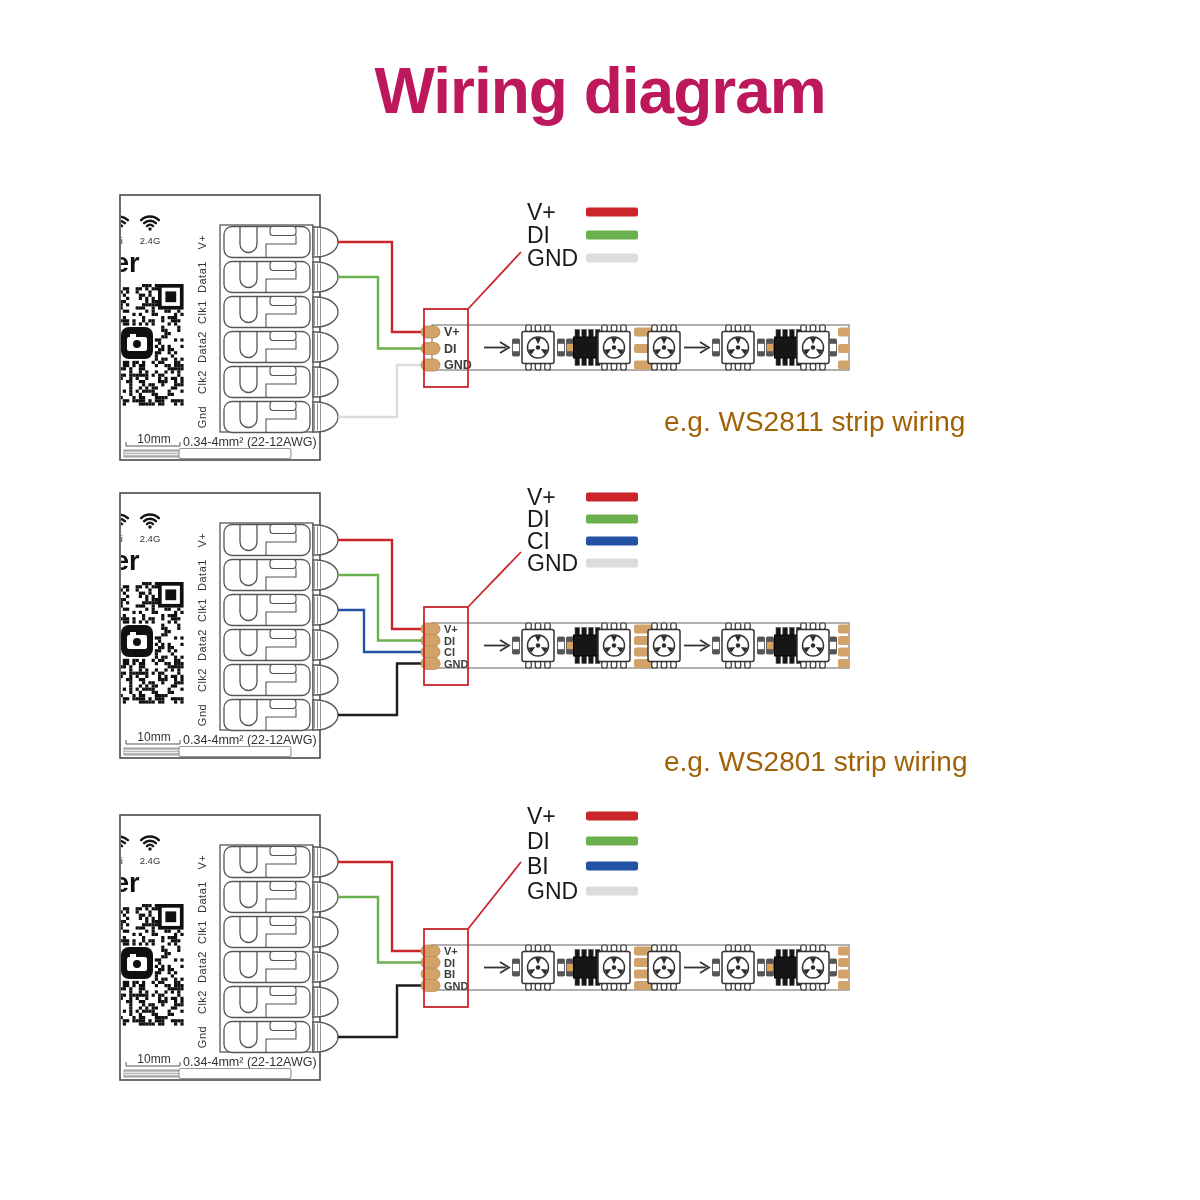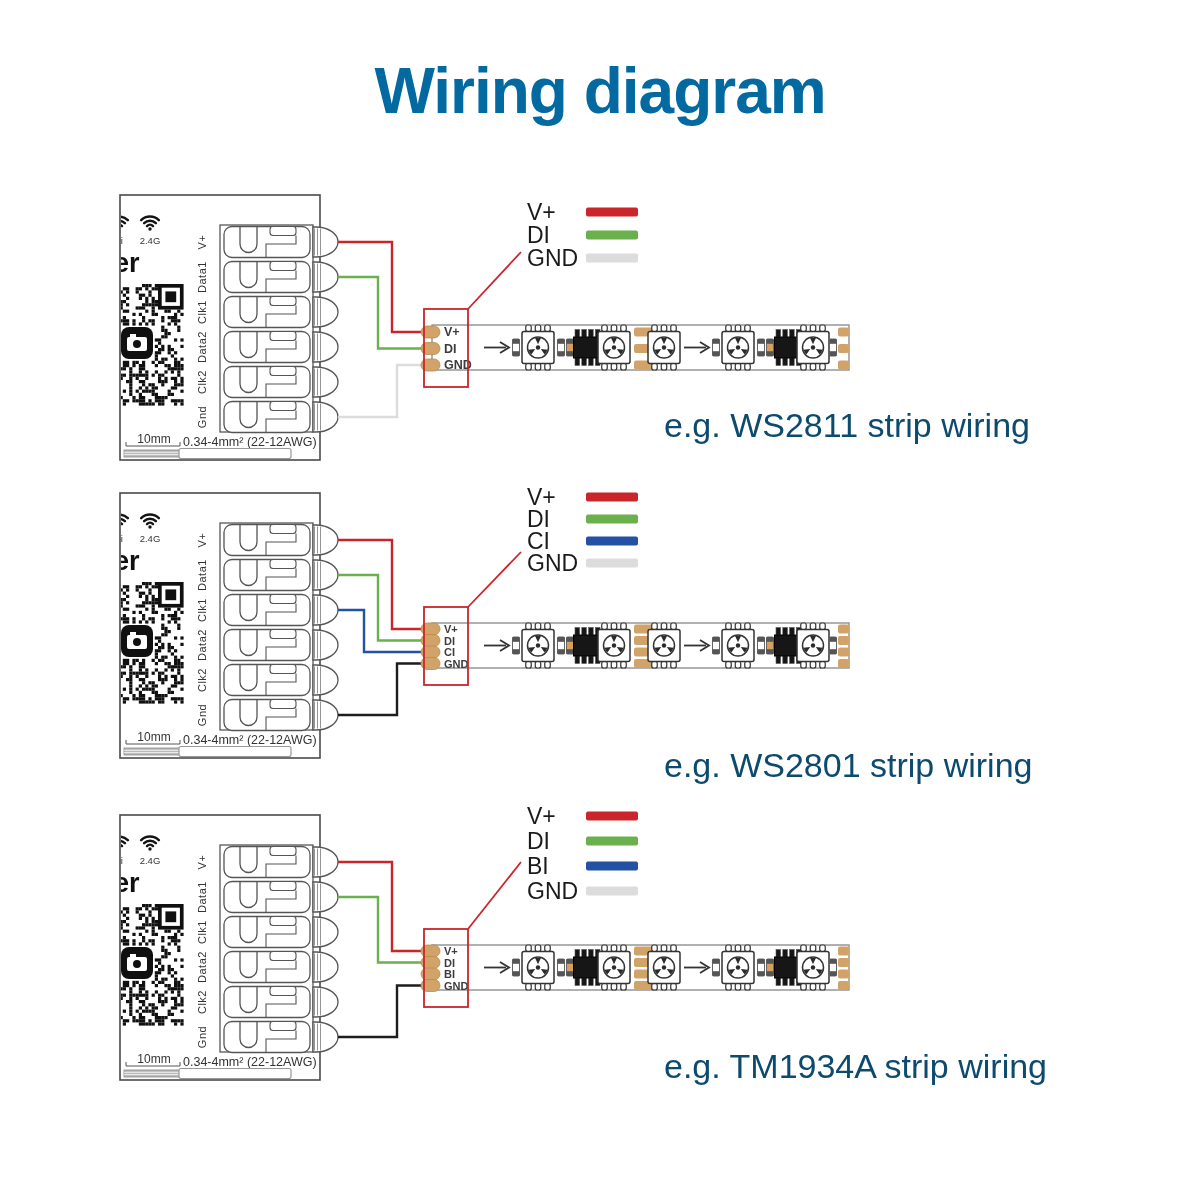--- a/index.html
+++ b/index.html
@@ -1,20 +1,20 @@
 <!DOCTYPE html>
 <html><head>
 <meta charset="utf-8">
 <style>
   html,body{margin:0;padding:0;background:#fff;}
   .page{position:relative;width:1200px;height:1200px;background:#fff;overflow:hidden;
         font-family:"Liberation Sans", sans-serif;}
   .title{position:absolute;left:0;right:0;top:54px;text-align:center;
-         font-size:64px;font-weight:bold;color:#0369a1;letter-spacing:-1px;}
-  .caption{position:absolute;left:664px;font-size:34px;color:#0c4a6e;white-space:nowrap;}
+         font-size:64px;font-weight:bold;color:#be185d;letter-spacing:-1px;}
+  .caption{position:absolute;left:664px;font-size:28px;color:#a16207;white-space:nowrap;}
   .caption-0{top:406px}.caption-1{top:746px}.caption-2{top:1047px}
   svg{position:absolute;left:0;top:0;}
 </style>
 </head>
 <body>
 
 <div class="page">
   <div class="title">Wiring diagram</div>
   <svg id="diagram-svg" width="1200" height="1200" viewBox="0 0 1200 1200">
       <defs>
@@ -2555,14 +2555,13 @@
           <text x="444" y="974" fill="#3c3c3c" font-family="&quot;Liberation Sans&quot;, sans-serif" font-size="11" font-weight="bold" dominant-baseline="central">BI</text>
           <rect x="421" y="979.5" width="19" height="12" rx="6" fill="#d1a368" stroke="#b98b4e" stroke-width="0.8"></rect>
           <text x="444" y="985.5" fill="#3c3c3c" font-family="&quot;Liberation Sans&quot;, sans-serif" font-size="11" font-weight="bold" dominant-baseline="central">GND</text>
         </g>
         <rect x="424" y="929" width="44" height="78" fill="none" stroke="#c9252b" stroke-width="1.8"></rect>
         <line x1="468" y1="929" x2="521" y2="862" stroke="#c9252b" stroke-width="1.8"></line>
       </g>
     </svg>
   <div class="caption caption-0">e.g. WS2811 strip wiring</div>
   <div class="caption caption-1">e.g. WS2801 strip wiring</div>
-  <div class="caption caption-2">e.g. TM1934A strip wiring</div>
 </div>
 
 </body></html>

